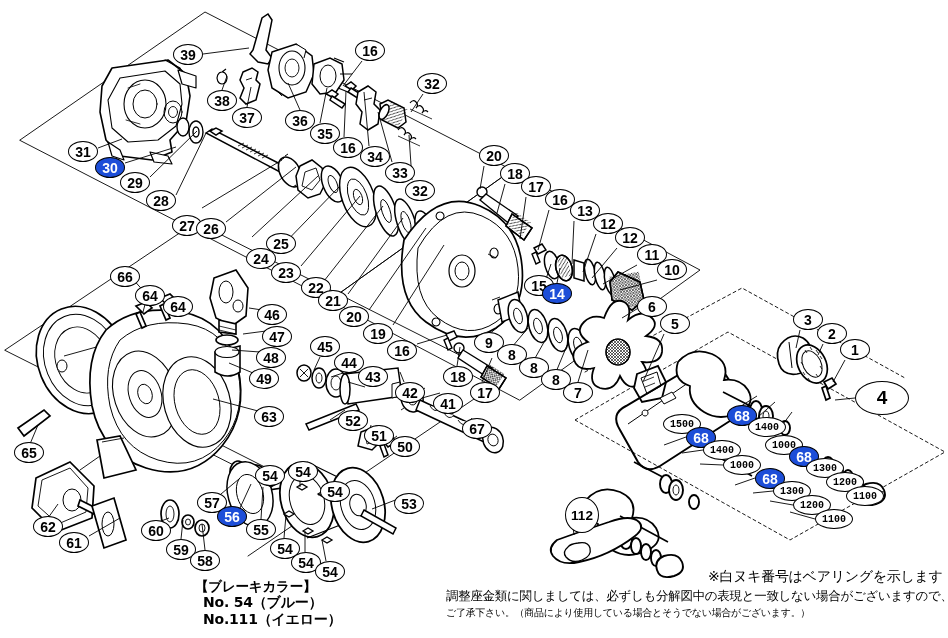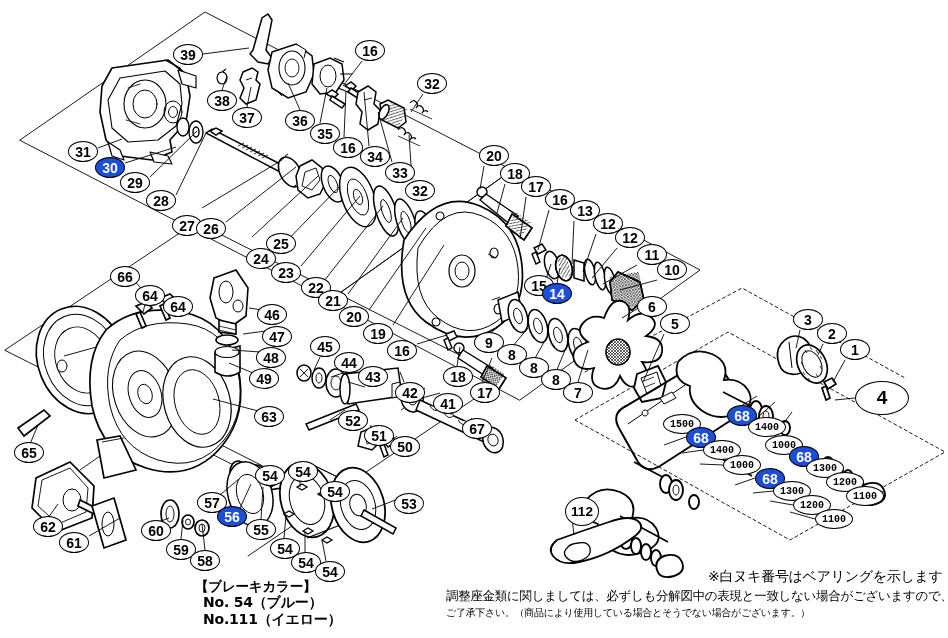--- a/index.html
+++ b/index.html
@@ -34,21 +34,21 @@
     justify-content:center;
     z-index:30;
   }
   
   .cal.n{width:30px;height:21px;font-size:14px;line-height:1;}
   
   .cal.bearing{background:#1d4ed8;color:#fff;border-color:#000;}
   
   .cal.w{width:38px;height:20px;font-size:10px;font-family:Liberation Mono, monospace;}
   
-  .cal.w3{width:34px;height:29px;font-size:13.5px;}
+  .cal.w3{width:34px;height:36px;font-size:13.5px;}
   
   .cal.big{width:54px;height:34px;font-size:19px;}
 
   
   .jp{
     position:absolute;
     color:#000;
     font-family:"DejaVu Sans","Liberation Sans",sans-serif;
     white-space:nowrap;
     z-index:25;

